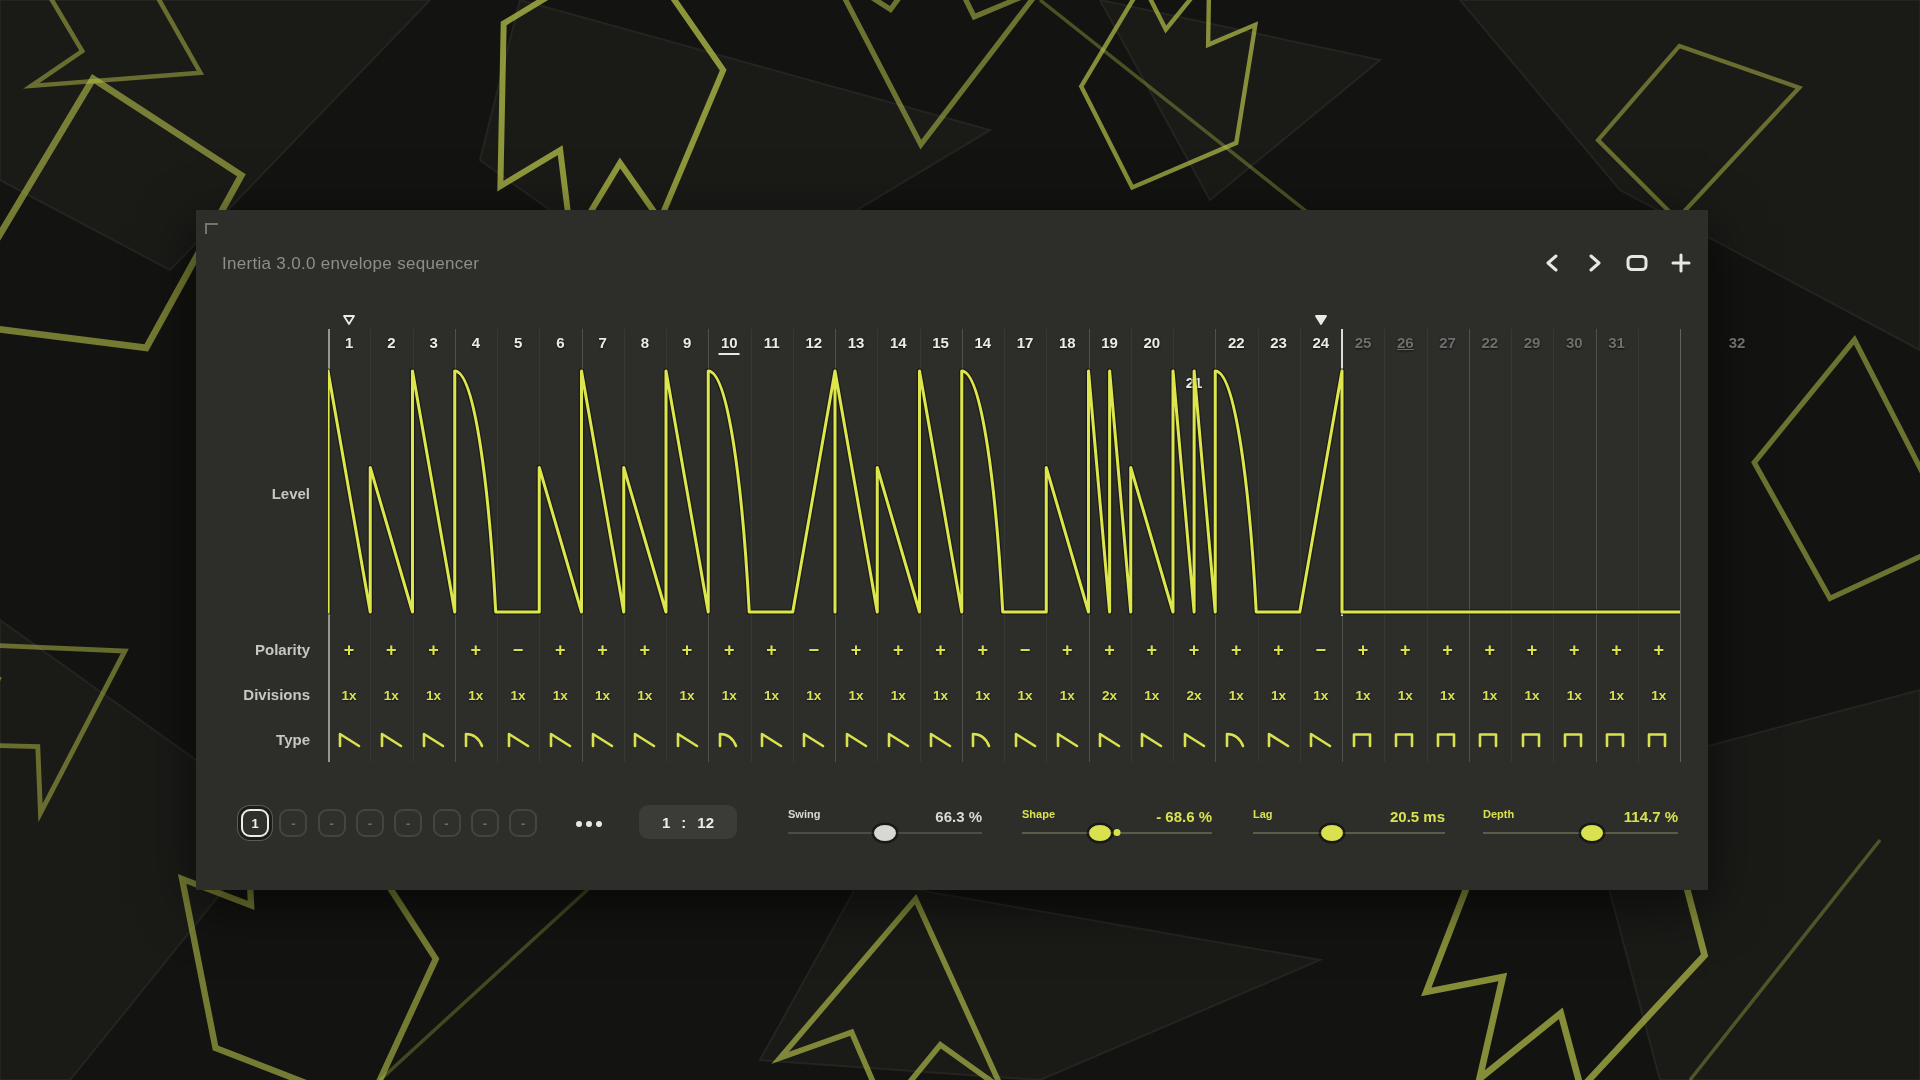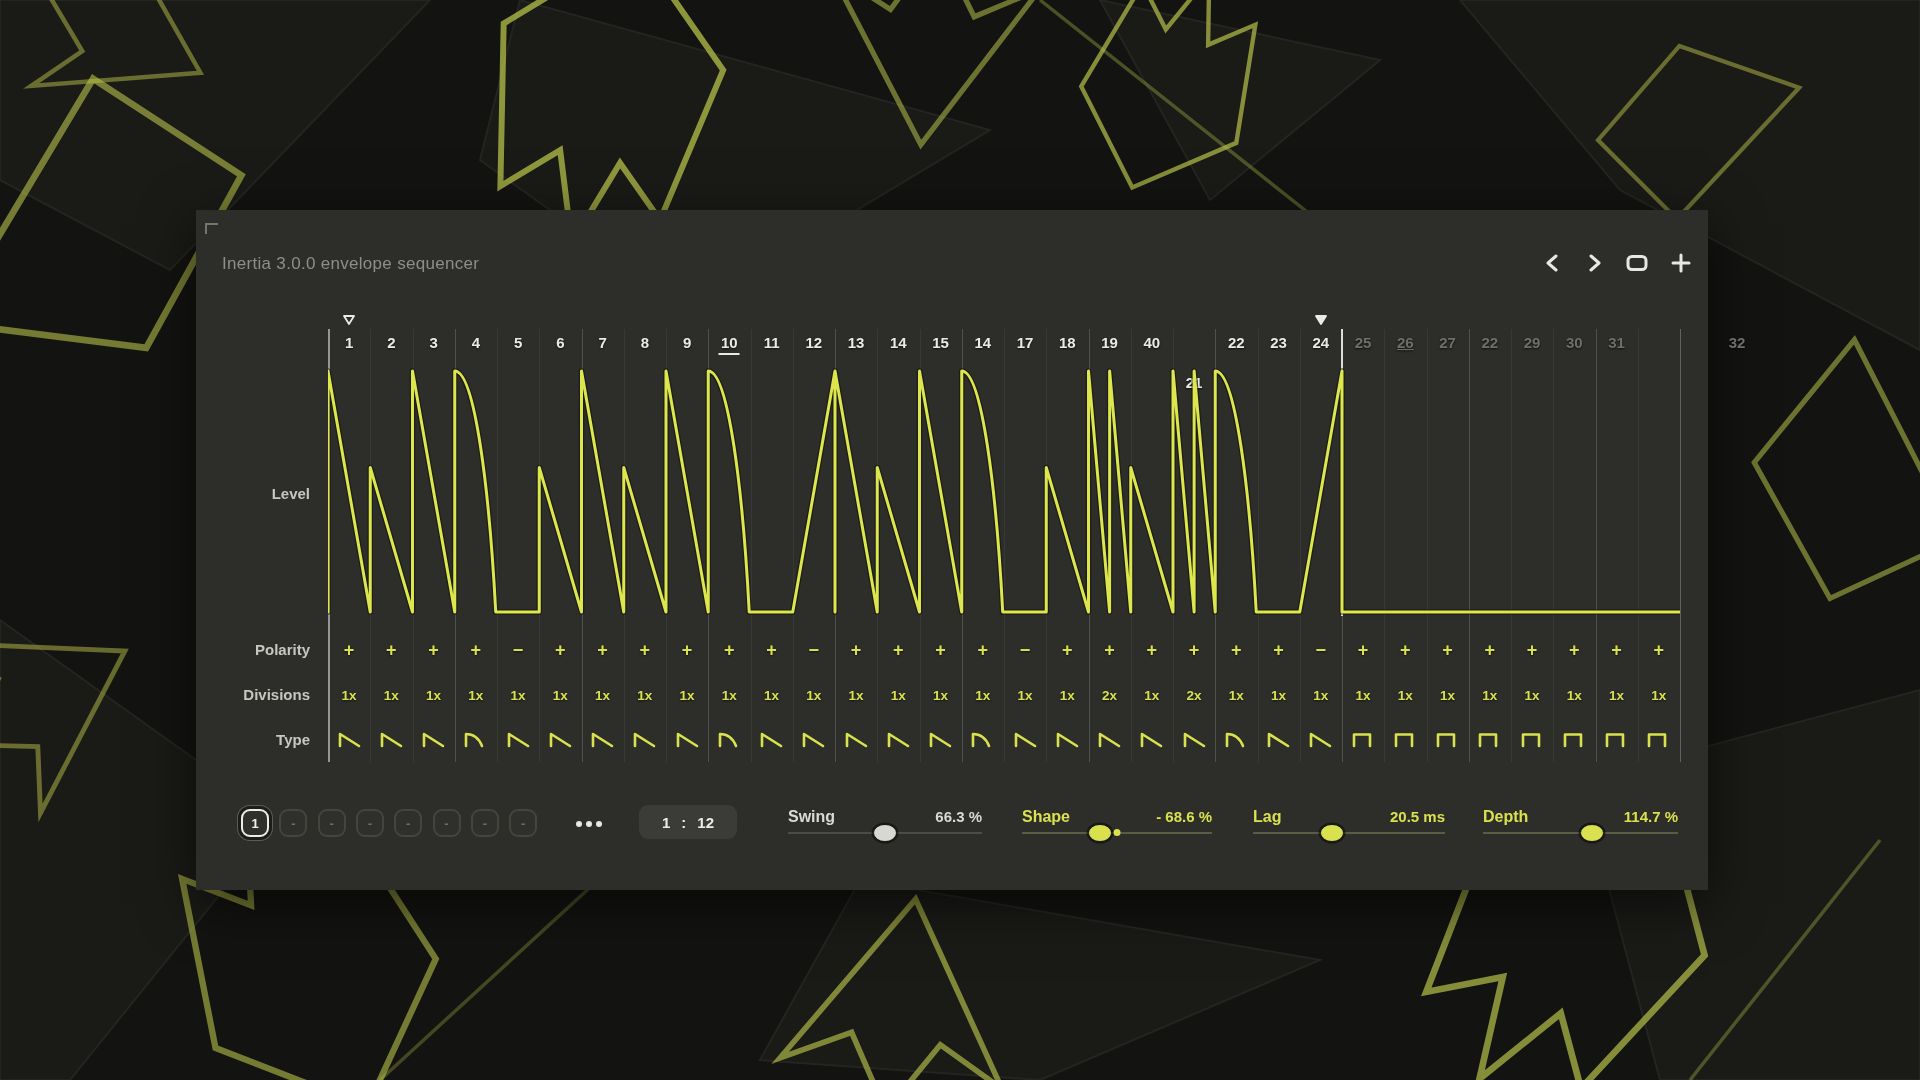--- a/index.html
+++ b/index.html
@@ -46,21 +46,21 @@
           border:2px solid #45453f; color:#6e6e68; font-size:13px; font-weight:bold;
           display:flex; align-items:center; justify-content:center; cursor:pointer; background:rgba(255,255,255,.012); }
   .pbtn.active { border-color:#ececE8; color:#f0f0ec;
                  box-shadow:0 0 0 3px rgba(12,12,10,.8), 0 0 0 4px rgba(255,255,255,.22); }
   .dots { position:absolute; left:380px; top:611px; display:flex; gap:4px; cursor:pointer; }
   .dots i { width:6px; height:6px; border-radius:50%; background:#e8e8e4; }
   .ratio-box { position:absolute; left:443px; top:595px; width:98px; height:34px; border-radius:9px;
                background:#3b3b37; display:flex; align-items:center; justify-content:center; gap:11px;
                font-size:15px; font-weight:bold; color:#ebebe7; cursor:pointer; }
   .slider { position:absolute; top:598px; height:36px; }
-  .s-label { position:absolute; left:0; top:0; font-size:16px; font-weight:bold; }
+  .s-label { position:absolute; left:0; top:0; font-size:11px; font-weight:bold; }
   .s-value { position:absolute; right:0; top:0; font-size:15px; font-weight:bold; }
   .s-track { position:absolute; left:0; right:0; top:24px; height:2px; background:#5b5c45; cursor:pointer; }
   .slider.white .s-track { background:#4b4b47; }
   .slider.yellow .s-label, .slider.yellow .s-value { color:#d9e24e; }
   .slider.white .s-label, .slider.white .s-value { color:#d9d9d5; }
   .s-thumb { position:absolute; top:17px; width:22px; height:16px; border-radius:50%;
              background:#d9e24e; transform:translateX(-50%); box-shadow:0 0 0 2.5px rgba(10,10,8,.6); cursor:pointer; }
   .slider.white .s-thumb { background:#d8d8d3; }
   .s-dot { position:absolute; top:21px; width:7px; height:7px; border-radius:50%;
            background:#d9e24e; transform:translateX(-50%); }
@@ -182,21 +182,21 @@
         <div class="stepnum cur" style="left: 512.25px; width: 42.25px;">10</div>
         <div class="stepnum" style="left: 554.5px; width: 42.25px;">11</div>
         <div class="stepnum" style="left: 596.75px; width: 42.25px;">12</div>
         <div class="stepnum" style="left: 639px; width: 42.25px;">13</div>
         <div class="stepnum" style="left: 681.25px; width: 42.25px;">14</div>
         <div class="stepnum" style="left: 723.5px; width: 42.25px;">15</div>
         <div class="stepnum" style="left: 765.75px; width: 42.25px;">14</div>
         <div class="stepnum" style="left: 808px; width: 42.25px;">17</div>
         <div class="stepnum" style="left: 850.25px; width: 42.25px;">18</div>
         <div class="stepnum" style="left: 892.5px; width: 42.25px;">19</div>
-        <div class="stepnum" style="left: 934.75px; width: 42.25px;">40</div>
+        <div class="stepnum" style="left: 934.75px; width: 42.25px;">20</div>
         <div class="stepnum" style="left: 977px; width: 42.25px; margin-top: 40px;">21</div>
         <div class="stepnum" style="left: 1019.25px; width: 42.25px;">22</div>
         <div class="stepnum" style="left: 1061.5px; width: 42.25px;">23</div>
         <div class="stepnum" style="left: 1103.75px; width: 42.25px;">24</div>
         <div class="stepnum dim" style="left: 1146px; width: 42.25px;">25</div>
         <div class="stepnum dim" style="left: 1188.25px; width: 42.25px; text-decoration: underline;">26</div>
         <div class="stepnum dim" style="left: 1230.5px; width: 42.25px;">27</div>
         <div class="stepnum dim" style="left: 1272.75px; width: 42.25px;">22</div>
         <div class="stepnum dim" style="left: 1315px; width: 42.25px;">29</div>
         <div class="stepnum dim" style="left: 1357.25px; width: 42.25px;">30</div>

